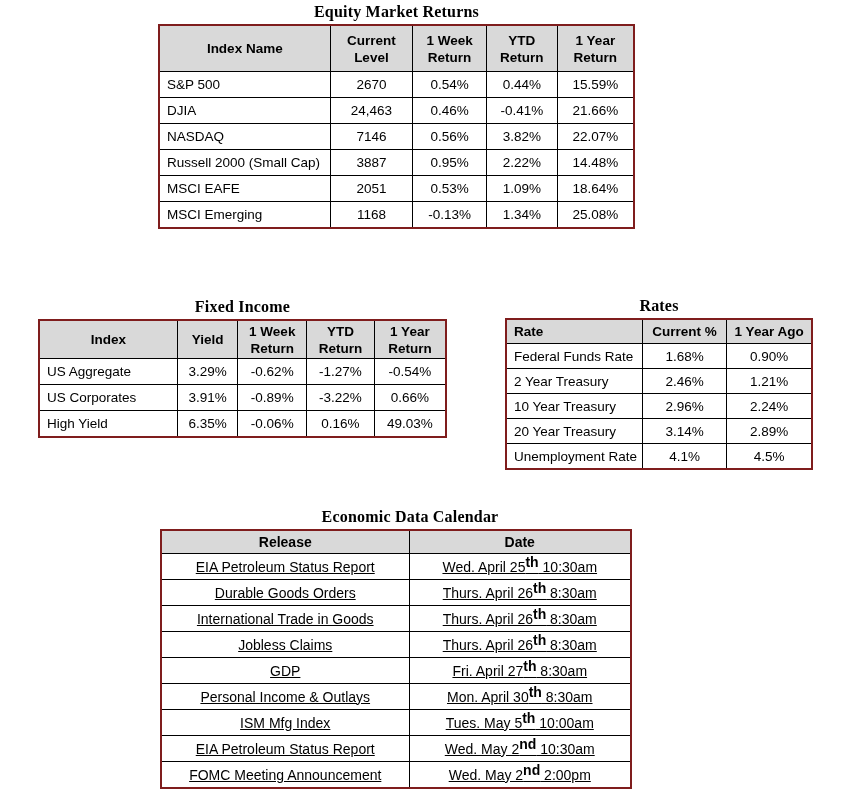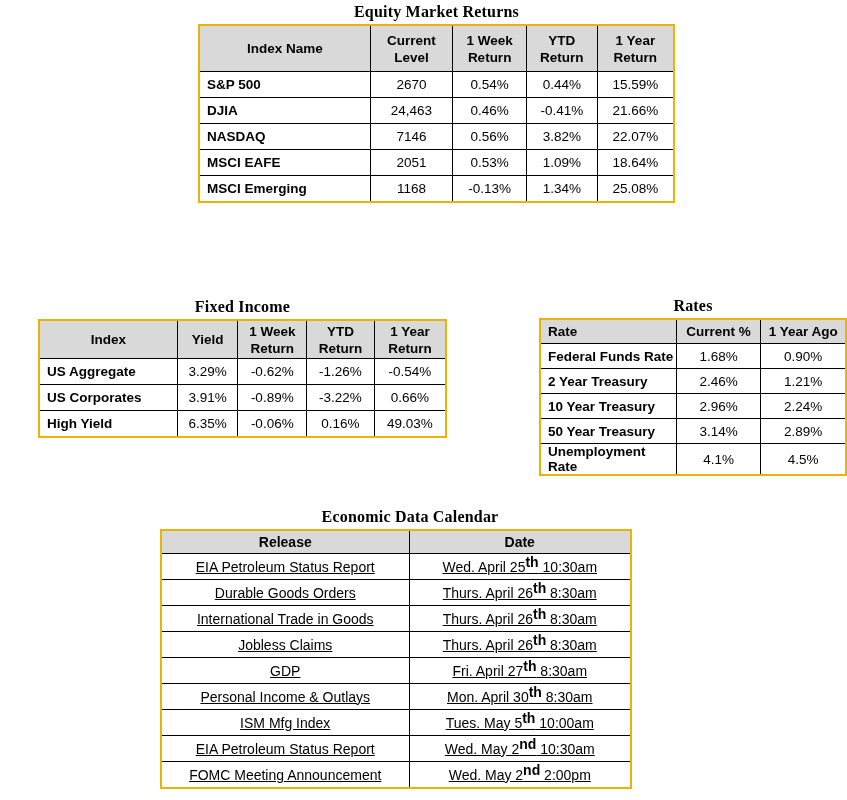--- a/index.html
+++ b/index.html
@@ -17,53 +17,53 @@
     font-weight: bold;
     font-size: 16px;
     text-align: center;
     margin: 0 0 4px 0;
     line-height: 17px;
     letter-spacing: 0.2px;
   }
   table.tbl {
     border-collapse: collapse;
     table-layout: fixed;
-    border: 2px solid #eab308;
+    border: 2px solid #7f1d1d;
     background: #fff;
   }
   .tbl th, .tbl td {
     border: 1.5px solid #000;
     vertical-align: middle;
     overflow: hidden;
     padding: 0;
   }
   .tbl th {
     background: #d9d9d9;
     font-weight: bold;
     text-align: center;
   }
   .tbl td { text-align: center; }
-  .tbl .left { text-align: left; padding-left: 7px; font-weight: bold; }
+  .tbl .left { text-align: left; padding-left: 7px; }
   .hline { display: block; line-height: 17px; }
 
   .tbl-equity, .tbl-fixed, .tbl-rates { font-size: 13.5px; }
   .tbl-cal { font-size: 14px; }
 
   .tbl-equity th { height: 45px; }
   .tbl-equity td { height: 25px; }
   .tbl-fixed th { height: 37px; }
   .tbl-fixed td { height: 25px; }
   .tbl-rates th { height: 23px; }
   .tbl-rates td { height: 24px; }
   .tbl-cal th { height: 22px; }
   .tbl-cal td { height: 25px; text-decoration: underline; }
 
-  #equity-sec { left: 158px; top: 3px;   width: 477px; margin-left: 40px; }
+  #equity-sec { left: 158px; top: 3px;   width: 477px; }
   #fixed-sec  { left: 38px;  top: 298px; width: 409px; }
-  #rates-sec  { left: 539px; top: 297px; width: 308px; }
+  #rates-sec  { left: 505px; top: 297px; width: 308px; }
   #cal-sec    { left: 160px; top: 508px; width: 500px; }
 
   .sup {
     font-size: 14px;
     position: relative;
     top: -5px;
     font-weight: bold;
   }
 </style>
 </head>
@@ -117,20 +117,27 @@
       <td>21.66%</td>
     </tr>
     <tr>
       <td class="left">NASDAQ</td>
       <td>7146</td>
       <td>0.56%</td>
       <td>3.82%</td>
       <td>22.07%</td>
     </tr>
     <tr>
+      <td class="left">Russell 2000 (Small Cap)</td>
+      <td>3887</td>
+      <td>0.95%</td>
+      <td>2.22%</td>
+      <td>14.48%</td>
+    </tr>
+    <tr>
       <td class="left">MSCI EAFE</td>
       <td>2051</td>
       <td>0.53%</td>
       <td>1.09%</td>
       <td>18.64%</td>
     </tr>
     <tr>
       <td class="left">MSCI Emerging</td>
       <td>1168</td>
       <td>-0.13%</td>
@@ -171,21 +178,21 @@
           </th>
       <th>
             <span class="hline">1 Year</span>
             <span class="hline">Return</span>
           </th>
     </tr>
     <tr>
       <td class="left">US Aggregate</td>
       <td>3.29%</td>
       <td>-0.62%</td>
-      <td>-1.26%</td>
+      <td>-1.27%</td>
       <td>-0.54%</td>
     </tr>
     <tr>
       <td class="left">US Corporates</td>
       <td>3.91%</td>
       <td>-0.89%</td>
       <td>-3.22%</td>
       <td>0.66%</td>
     </tr>
     <tr>
@@ -222,21 +229,21 @@
       <td class="left">2 Year Treasury</td>
       <td>2.46%</td>
       <td>1.21%</td>
     </tr>
     <tr>
       <td class="left">10 Year Treasury</td>
       <td>2.96%</td>
       <td>2.24%</td>
     </tr>
     <tr>
-      <td class="left">50 Year Treasury</td>
+      <td class="left">20 Year Treasury</td>
       <td>3.14%</td>
       <td>2.89%</td>
     </tr>
     <tr>
       <td class="left">Unemployment Rate</td>
       <td>4.1%</td>
       <td>4.5%</td>
     </tr>
   </tbody>
     </table>

